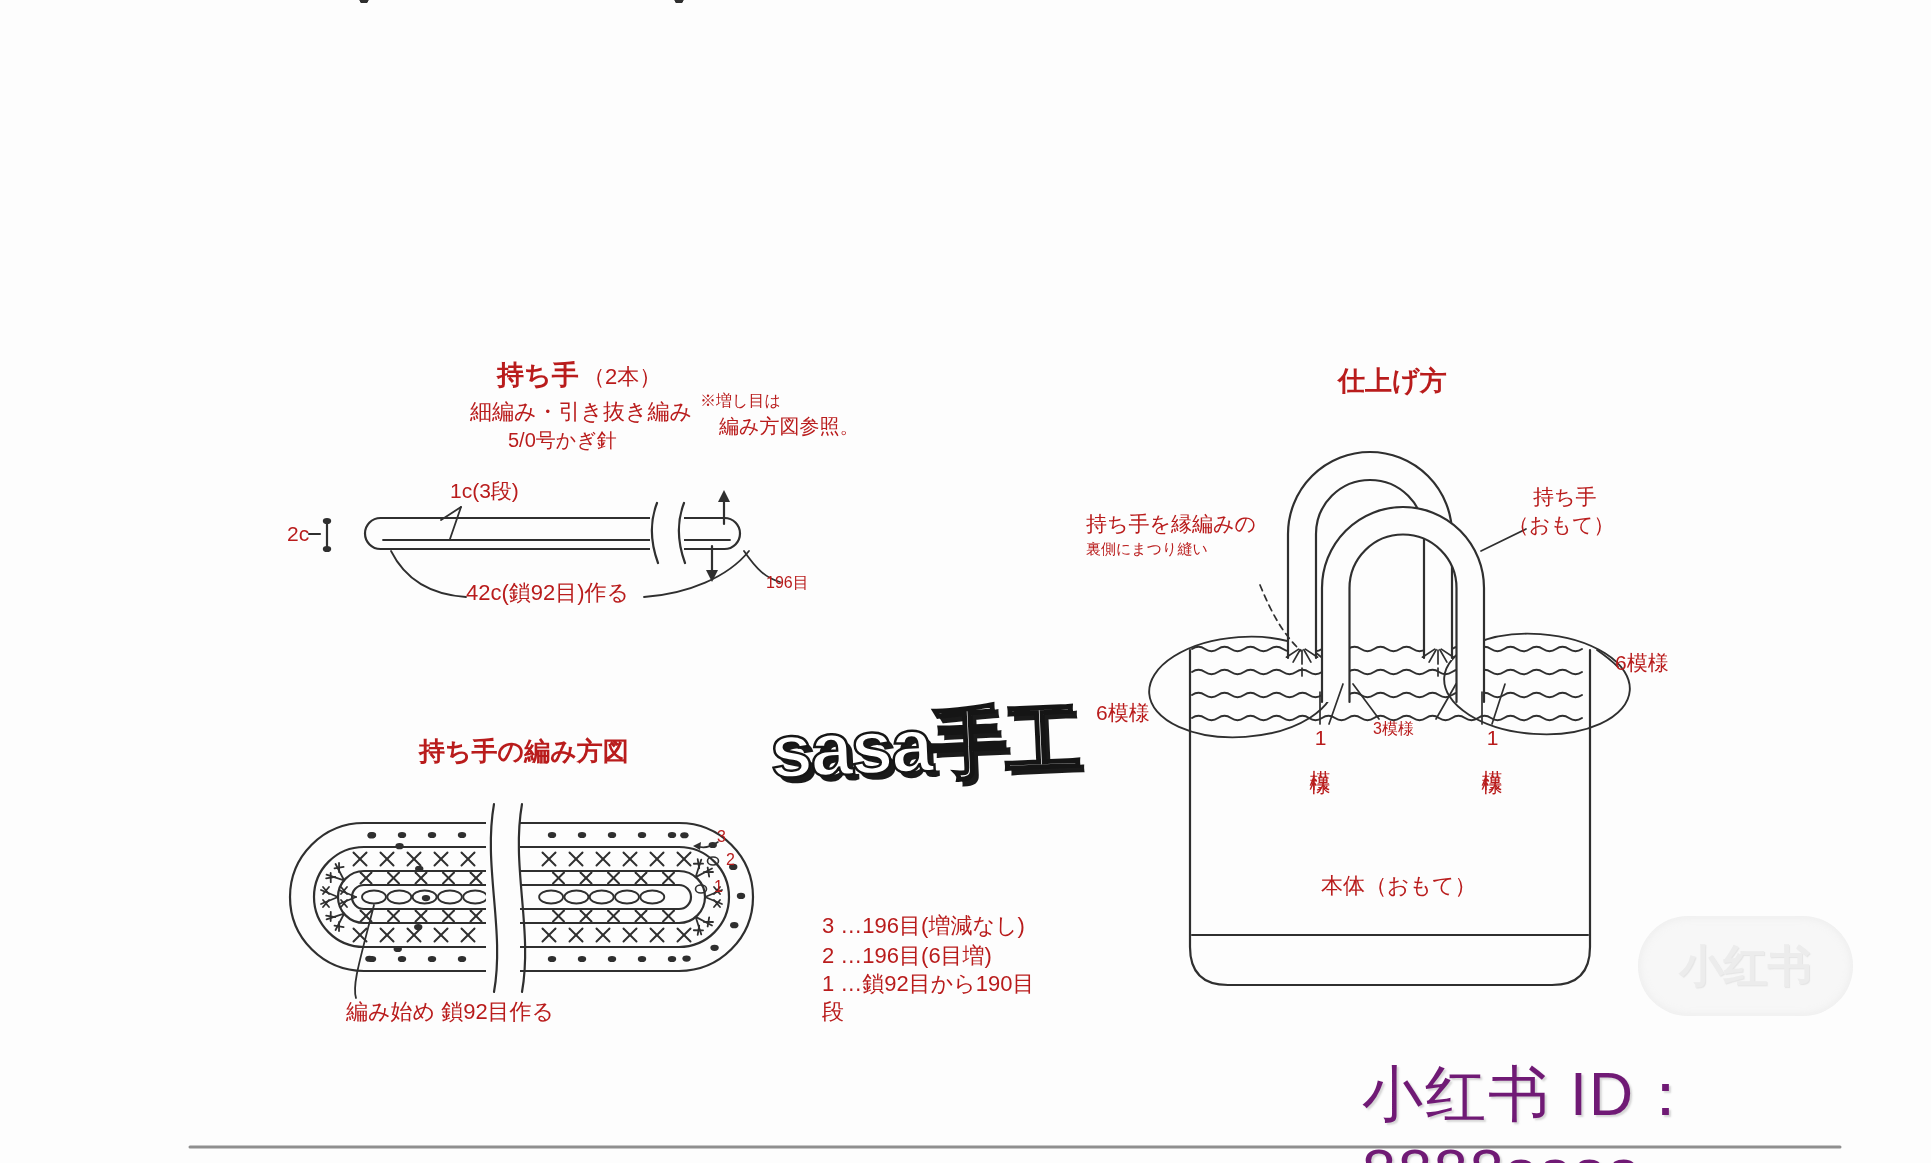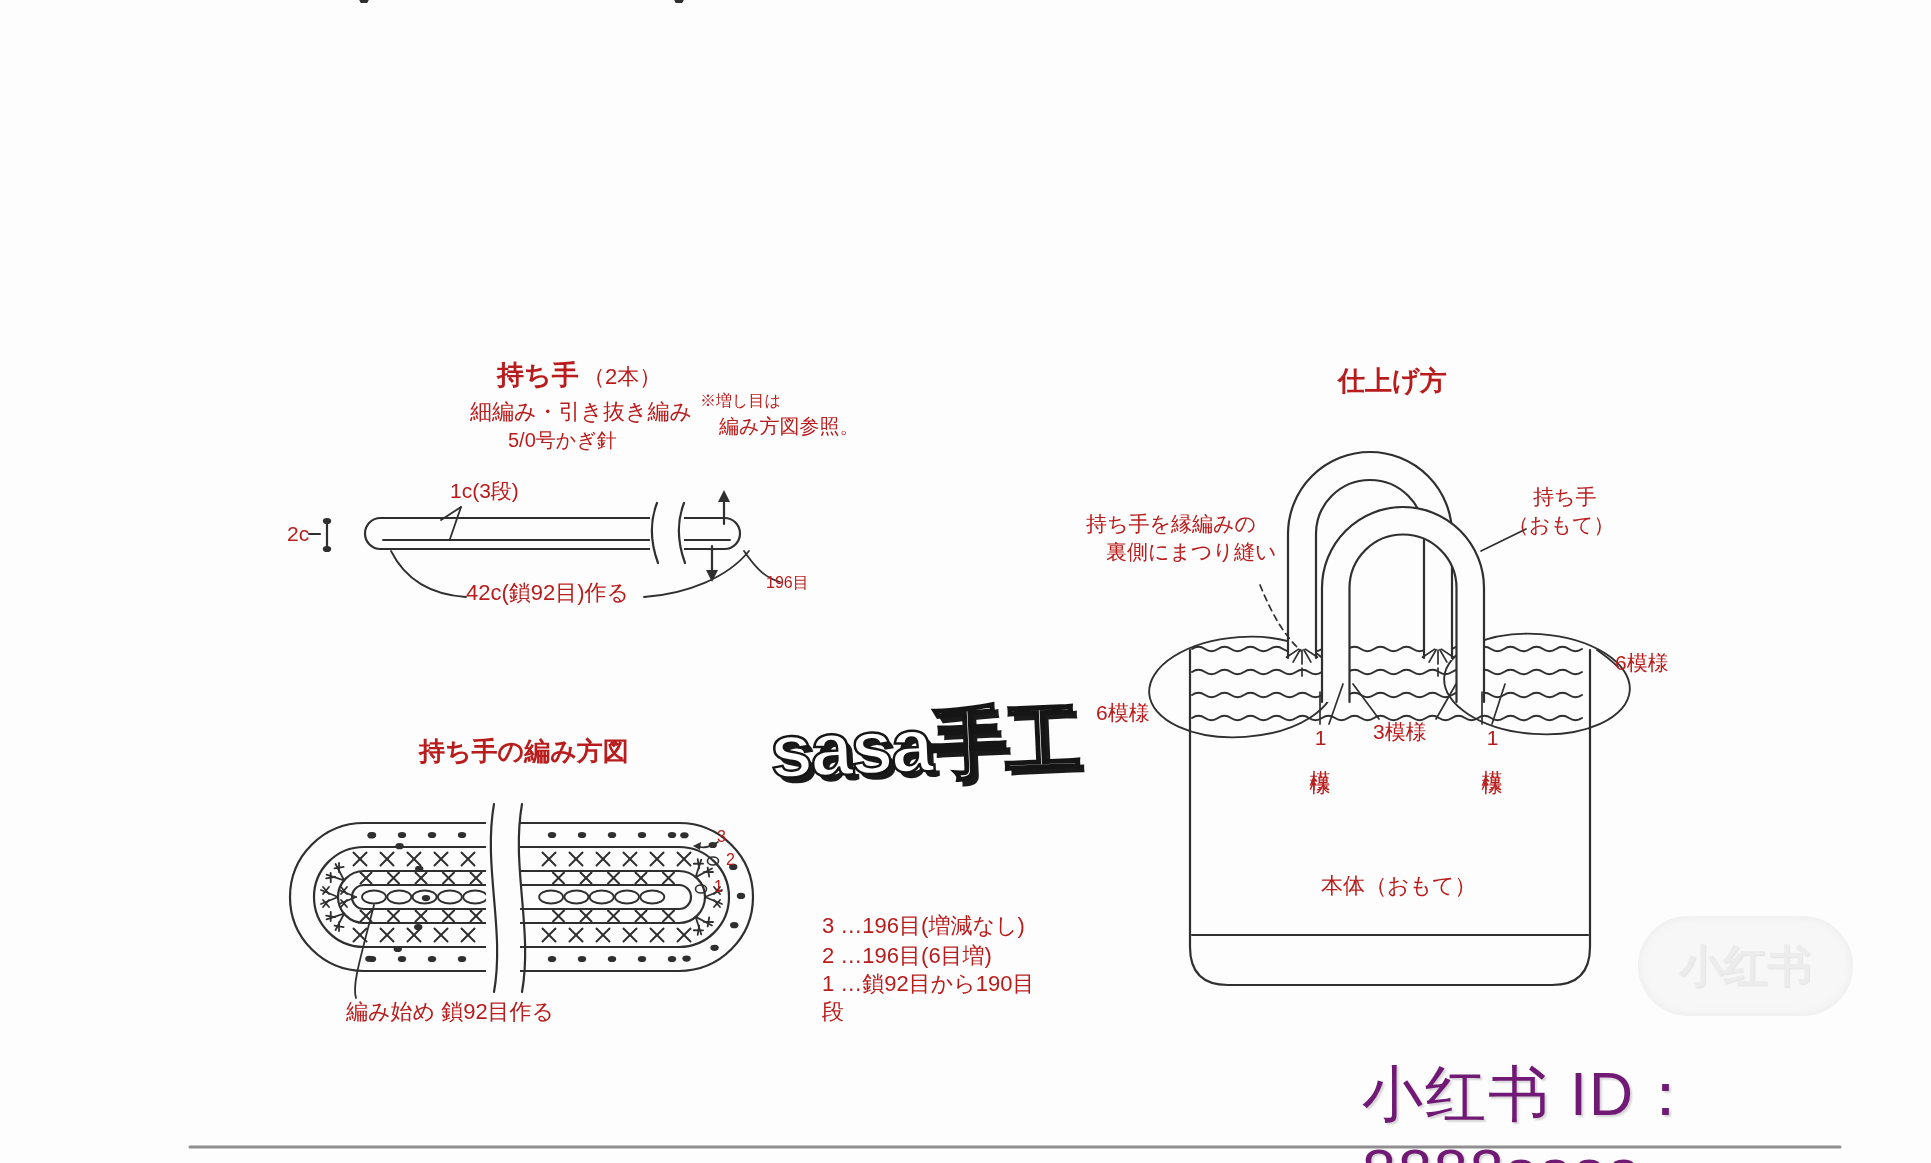--- a/index.html
+++ b/index.html
@@ -395,27 +395,27 @@
   <div class="t" style="left:726px;top:852px;font-size:16px;">2</div>
   <div class="t" style="left:714px;top:879px;font-size:16px;">1</div>
   <div class="t" style="left:346px;top:1000px;font-size:22px;">編み始め 鎖92目作る</div>
   <div class="t" style="left:822px;top:914px;font-size:22px;">3 …196目(増減なし)</div>
   <div class="t" style="left:822px;top:944px;font-size:22px;">2 …196目(6目増)</div>
   <div class="t" style="left:822px;top:972px;font-size:22px;">1 …鎖92目から190目</div>
   <div class="t" style="left:822px;top:1000px;font-size:22px;">段</div>
 
   <div class="t b" style="left:1338px;top:367px;font-size:27px;">仕上げ方</div>
   <div class="t" style="left:1086px;top:513px;font-size:21px;">持ち手を縁編みの</div>
-  <div class="t" style="left:1086px;top:541px;font-size:21px;margin-left:20px;">裏側にまつり縫い</div>
+  <div class="t" style="left:1086px;top:541px;font-size:15px;">裏側にまつり縫い</div>
   <div class="t" style="left:1533px;top:486px;font-size:21px;">持ち手</div>
   <div class="t" style="left:1508px;top:514px;font-size:21px;">（おもて）</div>
   <div class="t" style="left:1096px;top:702px;font-size:21px;">6模様</div>
   <div class="t" style="left:1615px;top:652px;font-size:21px;">6模様</div>
   <div class="t vert" style="left:1309px;top:726px;font-size:21px;">1模様</div>
-  <div class="t" style="left:1373px;top:721px;font-size:21px;">3模様</div>
+  <div class="t" style="left:1373px;top:721px;font-size:16px;">3模様</div>
   <div class="t vert" style="left:1481px;top:726px;font-size:21px;">1模様</div>
   <div class="t" style="left:1321px;top:874px;font-size:22px;">本体（おもて）</div>
 
   <div class="wm-center">sasa手工</div>
   <div class="wm-badge">
     <span>小红书</span>
   </div>
   <div class="wm-id">小红书 ID：8888sasa</div>
 </div>
 

